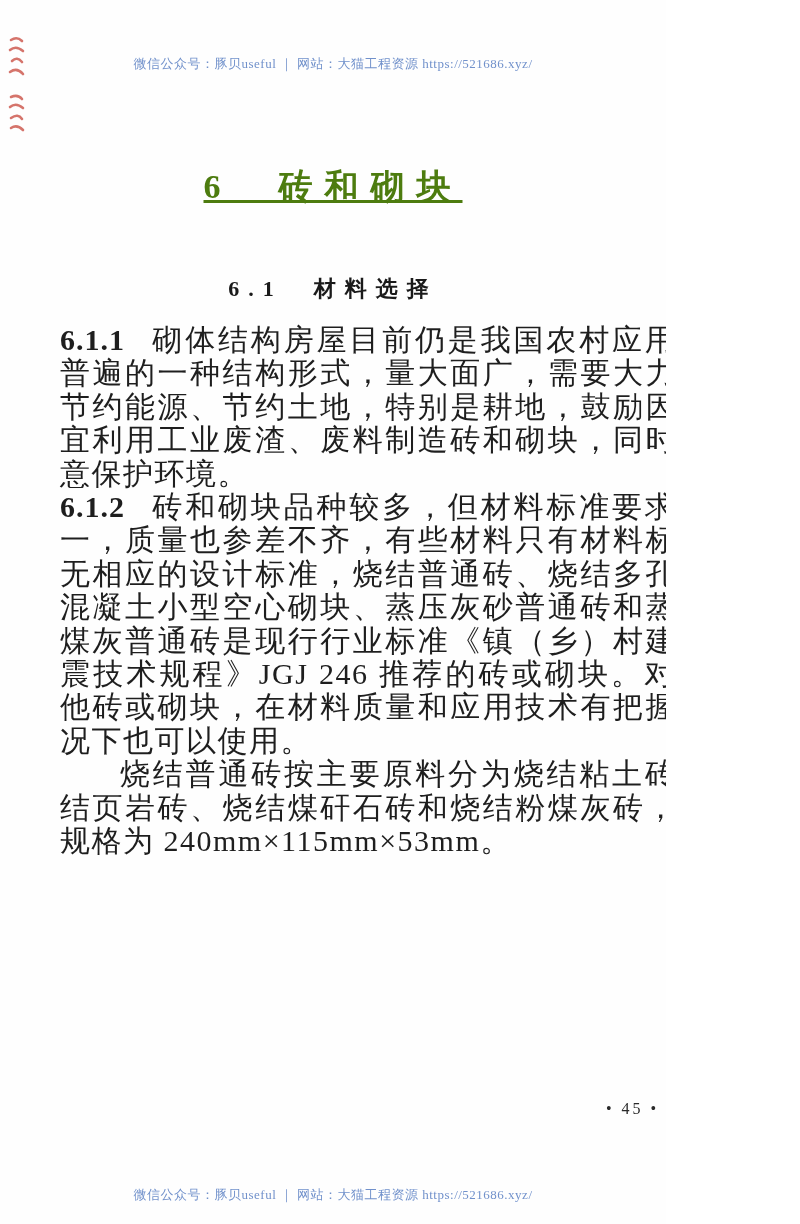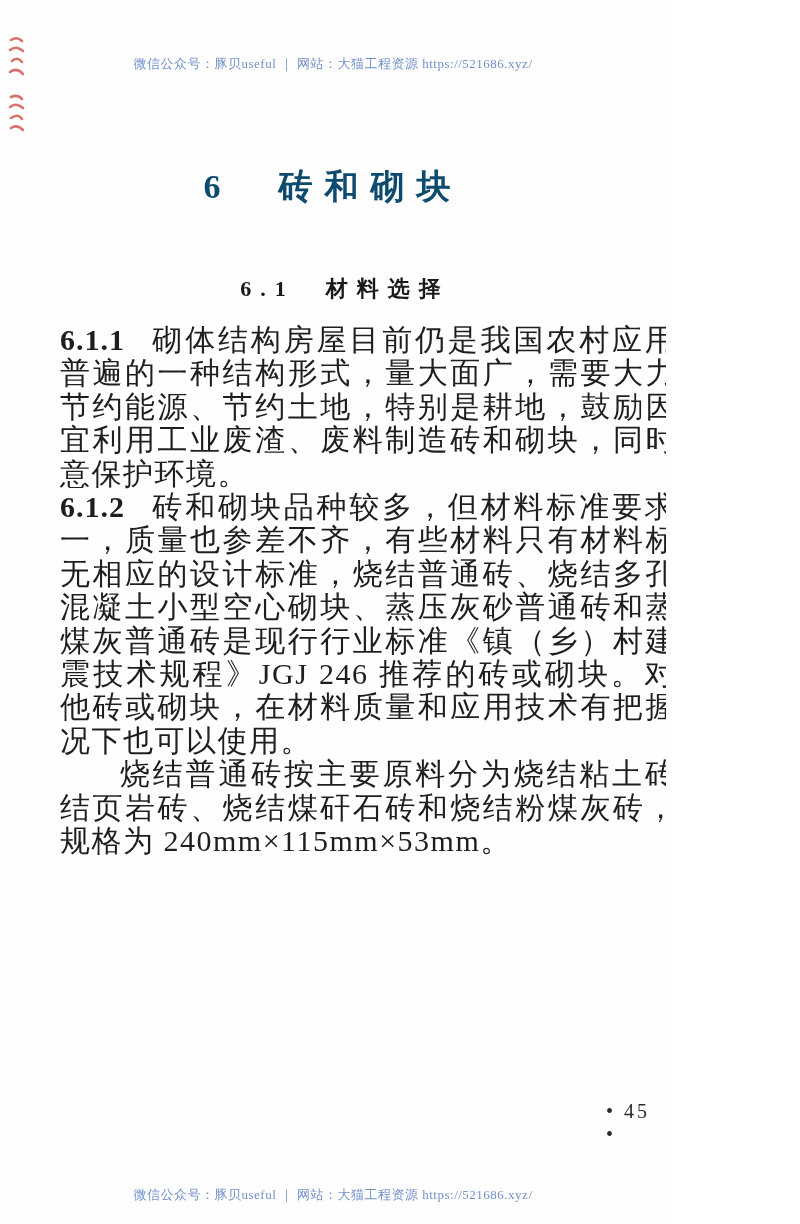--- a/index.html
+++ b/index.html
@@ -31,26 +31,27 @@
   .chapter-title {
     position: absolute;
     top: 164px;
     left: 0;
     width: 100%;
     margin: 0;
     text-align: center;
     font-size: 34px;
     font-weight: bold;
     letter-spacing: 12px;
-    color: #0c4a6e;
+    color: #4d7c0f;
+    text-decoration: underline;
   }
   .section-title {
     position: absolute;
     top: 274px;
-    left: 12px;
+    left: 0;
     width: 100%;
     margin: 0;
     text-align: center;
     font-size: 22px;
     font-weight: bold;
     letter-spacing: 9px;
     color: #1a1a1a;
   }
 
   .doc-body {
@@ -75,21 +76,21 @@
     font-weight: bold;
     margin-right: 26px;
     letter-spacing: 1px;
   }
   .num:empty { display: none; margin: 0; }
 
   .page-number {
     position: absolute;
     top: 1100px;
     left: 606px;
-    font-size: 20px;
+    font-size: 16px;
     letter-spacing: 3px;
     color: #2a2a2a;
     font-family: Liberation Serif, serif;
   }
 
   .ink-mark {
     position: absolute;
     opacity: 0.7;
   }
   .ink-mark.m1 { left: 7px;  top: 34px; }

